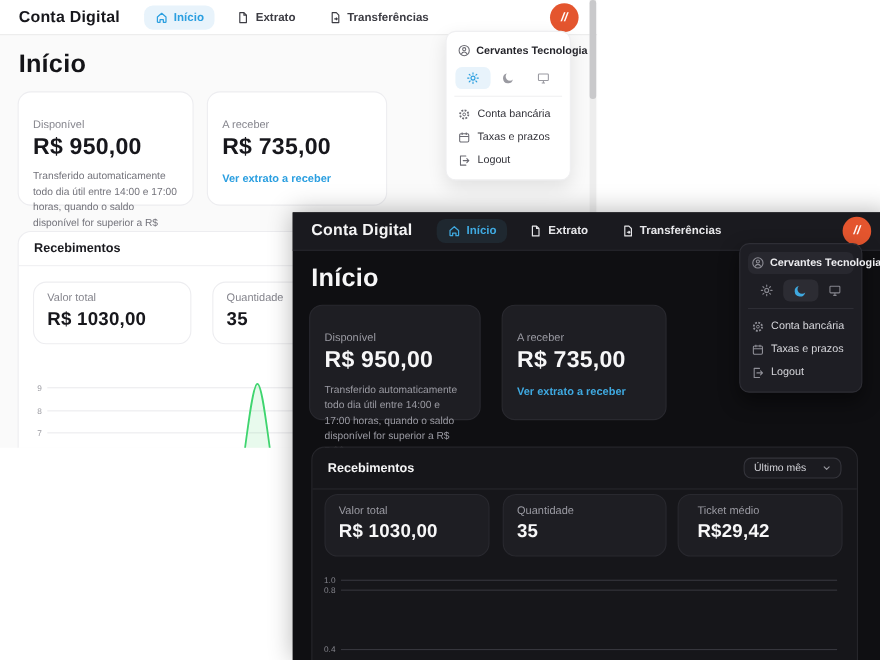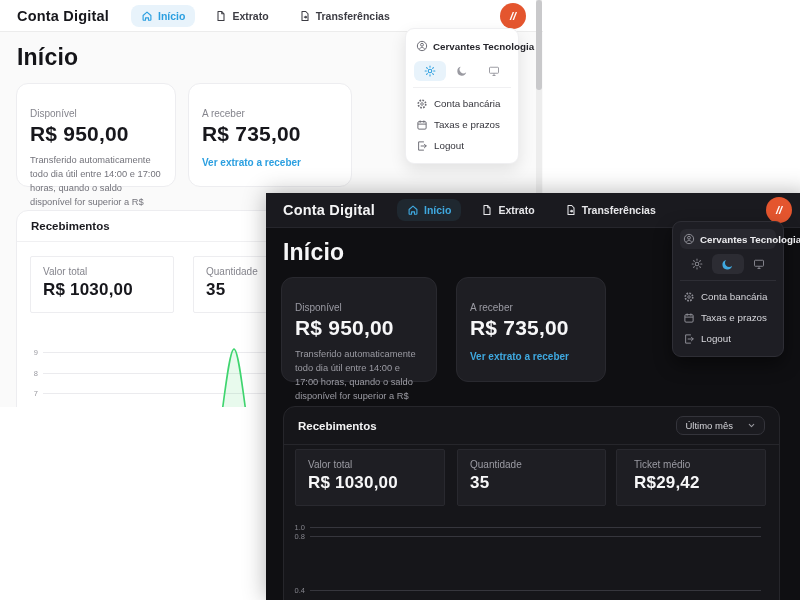--- a/index.html
+++ b/index.html
@@ -99,21 +99,21 @@
   .screen-light .sec-hdr { border-bottom:1px solid #f0f0f2; }
   .screen-dark  .sec-hdr { border-bottom:1px solid #26262b; }
   .sec-title { font-size:11.5px; font-weight:700; }
   .screen-light .sec-title { color:#1a1a1f; }
   .screen-dark  .sec-title { color:#f4f4f5; }
   .period-select { display:flex; align-items:center; gap:14px; font-size:9.5px; font-weight:500;
                    color:#d5d5da; border:1px solid #34343b; border-radius:7px;
                    padding:3px 8px; cursor:pointer; background:#1b1b20; }
   .period-select svg { color:#9a9aa1; }
 
-  .stat { position:absolute; border-radius:2px; padding:9px 12px; }
+  .stat { position:absolute; border-radius:12px; padding:9px 12px; }
   .screen-light .stat { background:#ffffff; border:1px solid #ededf0; }
   .screen-dark  .stat { background:#1e1e23; border:1px solid #29292f; }
   .stat-label { font-size:10px; }
   .screen-light .stat-label { color:#85858d; }
   .screen-dark  .stat-label { color:#9b9ba3; }
   .stat-value { font-size:17px; font-weight:800; margin-top:3px; letter-spacing:.2px; }
   .screen-light .stat-value { color:#17171c; }
   .screen-dark  .stat-value { color:#f7f7f8; }
 
   .screen-light .stat-total { left:13px;  top:45px; width:144px; height:57px; }

